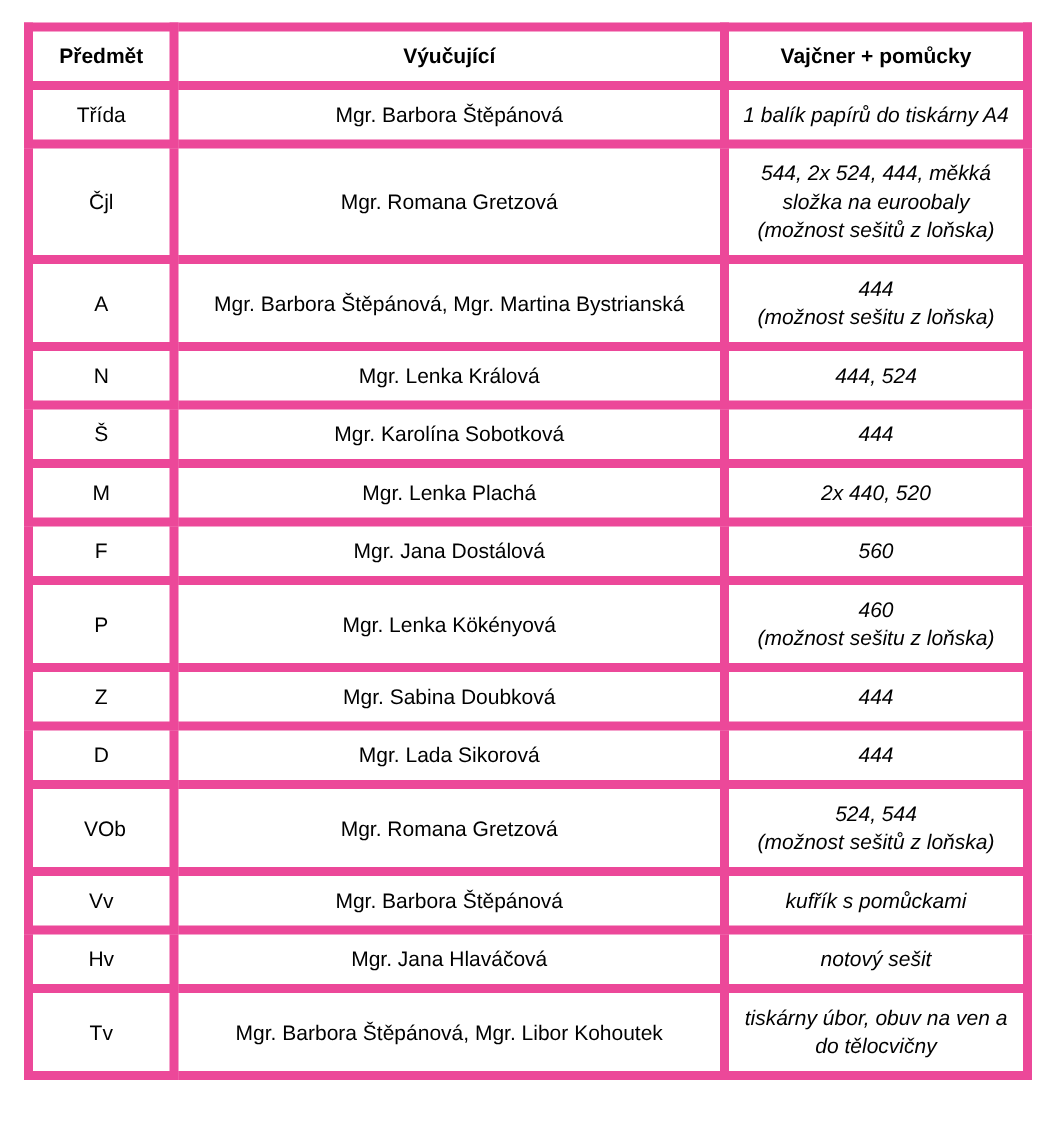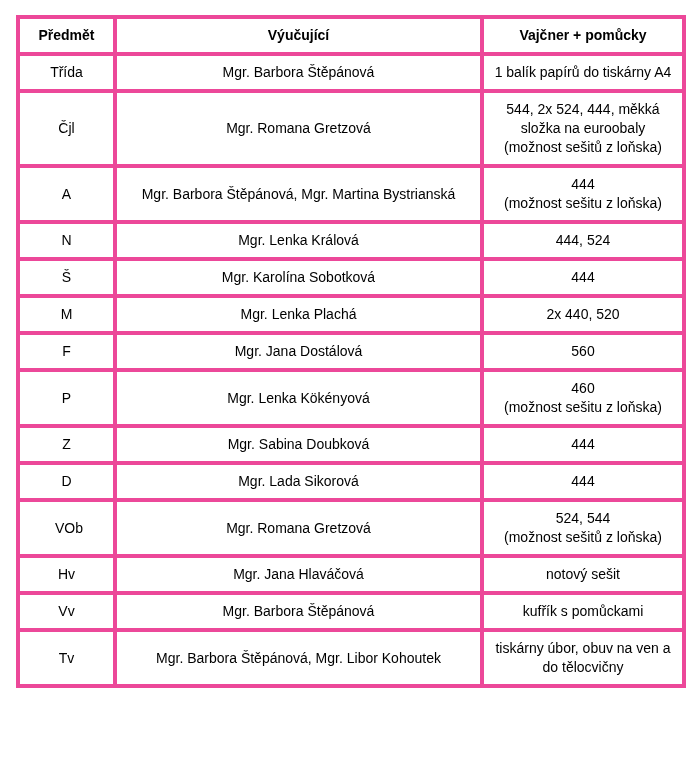--- a/index.html
+++ b/index.html
@@ -6,31 +6,31 @@
   body { width: 697px; height: 760px; position: relative; font-family: "Liberation Sans", sans-serif; color: #000; }
   table.supplies {
     position: absolute; left: 16px; top: 15px;
     width: 666px;
     border-collapse: collapse;
     table-layout: fixed;
     font-size: 14px;
     line-height: 19px;
   }
   table.supplies th, table.supplies td {
-    border: 4px solid #ec4899;
+    border: 6px solid #ec4899;
     text-align: center;
     vertical-align: middle;
     padding: 7px 6px;
     overflow: hidden;
   }
   table.supplies th { font-weight: bold; height: 19px; }
   col.c1 { width: 97px; }
   col.c2 { width: 367px; }
   col.c3 { width: 202px; }
-  .line { display: block; }
+  .line { display: block; font-style: italic; }
 </style>
 </head>
 <body>
 
 <table class="supplies">
   <colgroup>
       <col class="c1">
       <col class="c2">
       <col class="c3">
     </colgroup>
@@ -118,31 +118,31 @@
       </tr>
       <tr>
         <td style="height: 38px; padding-left: 11px;">VOb</td>
         <td>Mgr. Romana Gretzová</td>
         <td>
           <span class="line">524, 544</span>
           <span class="line">(možnost sešitů z loňska)</span>
         </td>
       </tr>
       <tr>
+        <td style="height: 19px;">Vv</td>
+        <td>Mgr. Barbora Štěpánová</td>
+        <td>
+          <span class="line">kufřík s pomůckami</span>
+        </td>
+      </tr>
+      <tr>
         <td style="height: 19px;">Hv</td>
         <td>Mgr. Jana Hlaváčová</td>
         <td>
           <span class="line">notový sešit</span>
-        </td>
-      </tr>
-      <tr>
-        <td style="height: 19px;">Vv</td>
-        <td>Mgr. Barbora Štěpánová</td>
-        <td>
-          <span class="line">kufřík s pomůckami</span>
         </td>
       </tr>
       <tr>
         <td style="height: 38px; margin-left: 29px;">Tv</td>
         <td>Mgr. Barbora Štěpánová, Mgr. Libor Kohoutek</td>
         <td>
           <span class="line">tiskárny úbor, obuv na ven a</span>
           <span class="line">do tělocvičny</span>
         </td>
       </tr>

